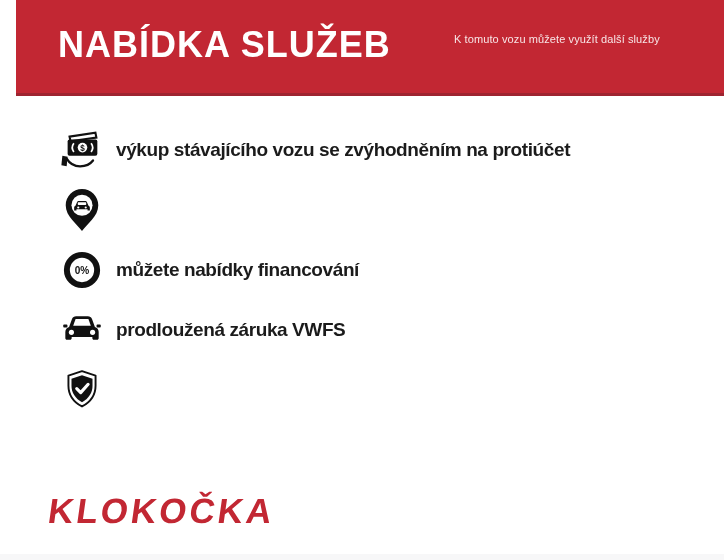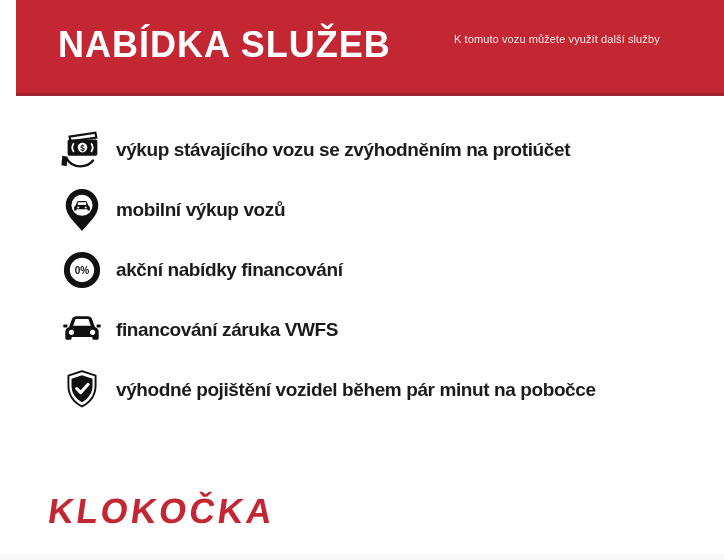--- a/index.html
+++ b/index.html
@@ -85,56 +85,54 @@
     <span class="icon-slot">
           <svg viewBox="0 0 48 48" width="46" height="46" aria-hidden="true">
     <path d="M24 46 C19 38.5 7 31 7 19 C7 9.6 14.6 2 24 2 s17 7.6 17 17 c0 12 -12 19.5 -17 27 z" fill="#111"></path>
     <circle cx="24" cy="19" r="11" fill="#fff"></circle>
     <path d="M17.2 19.6 l1.6 -3.8 c0.3 -0.8 1 -1.3 1.9 -1.3 h6.6 c0.9 0 1.6 0.5 1.9 1.3 l1.6 3.8 c0.8 0.3 1.4 1.1 1.4 2 v2.9 h-2.4 v-1.2 h-11.6 v1.2 h-2.4 v-2.9 c0 -0.9 0.6 -1.7 1.4 -2 z" fill="#111"></path>
     <rect x="19.6" y="16" width="8.8" height="2.7" rx="0.6" fill="#fff"></rect>
     <circle cx="20.1" cy="21.4" r="1.15" fill="#fff"></circle>
     <circle cx="27.9" cy="21.4" r="1.15" fill="#fff"></circle>
   </svg>
         </span>
-    <span class="service-label">mobilní výkup vozů</span>
   </div>
 
 
   <div class="service-row">
     <span class="icon-slot">
           <svg viewBox="0 0 48 48" width="44" height="44" aria-hidden="true">
     <circle cx="24" cy="24" r="16.5" fill="none" stroke="#111" stroke-width="6.5"></circle>
     <text x="24" y="28" text-anchor="middle" font-size="11" font-weight="bold" fill="#111">0%</text>
   </svg>
         </span>
-    <span class="service-label">akční nabídky financování</span>
+    <span class="service-label">můžete nabídky financování</span>
   </div>
 
   <div class="service-row">
     <span class="icon-slot">
           <svg viewBox="0 0 48 48" width="46" height="40" aria-hidden="true">
     <rect x="1.5" y="17.5" width="5" height="3.6" rx="1" fill="#111"></rect>
     <rect x="41.5" y="17.5" width="5" height="3.6" rx="1" fill="#111"></rect>
     <path d="M8.5 20.5 L12 10.8 C12.8 8.6 14.6 7.5 17 7.5 h14 c2.4 0 4.2 1.1 5 3.3 L39.5 20.5 C42.2 21.3 44 23.5 44 26.3 V34 c0 1 -0.8 1.8 -1.8 1.8 h-4 c-1 0 -1.8 -0.8 -1.8 -1.8 v-1.6 H11.6 V34 c0 1 -0.8 1.8 -1.8 1.8 h-4 C4.8 35.8 4 35 4 34 v-7.7 c0 -2.8 1.8 -5 4.5 -5.8 z" fill="#111"></path>
     <path d="M13.4 19 l2.9 -8.2 h15.4 l2.9 8.2 z" fill="#fff"></path>
     <circle cx="11.3" cy="26.8" r="3.1" fill="#fff"></circle>
     <circle cx="36.7" cy="26.8" r="3.1" fill="#fff"></circle>
   </svg>
         </span>
-    <span class="service-label">financování záruka VWFS</span>
+    <span class="service-label">prodloužená záruka VWFS</span>
   </div>
 
   <div class="service-row">
     <span class="icon-slot">
           <svg viewBox="0 0 48 48" width="42" height="46" aria-hidden="true">
     <path d="M24 2.5 L39.5 7.5 V19 c0 10.5 -6 18.7 -15.5 23.8 C14.5 37.7 8.5 29.5 8.5 19 V7.5 z" fill="none" stroke="#111" stroke-width="2.2" stroke-linejoin="round"></path>
     <path d="M24 7 L36 11 V19.5 c0 8 -4.6 14.4 -12 18.5 C16.6 33.9 12 27.5 12 19.5 V11 z" fill="#111"></path>
     <path d="M18 22.5 l4.5 4.5 L31 17.5" fill="none" stroke="#fff" stroke-width="3.6" stroke-linecap="round" stroke-linejoin="round"></path>
   </svg>
         </span>
-    <span class="service-label">výhodné pojištění vozidel během pár minut na pobočce</span>
   </div>
 </div>
 
   <div class="logo">KLOKOČKA</div>
 
   <div class="bottom-strip"></div>
 </div>
 
 </body></html>

